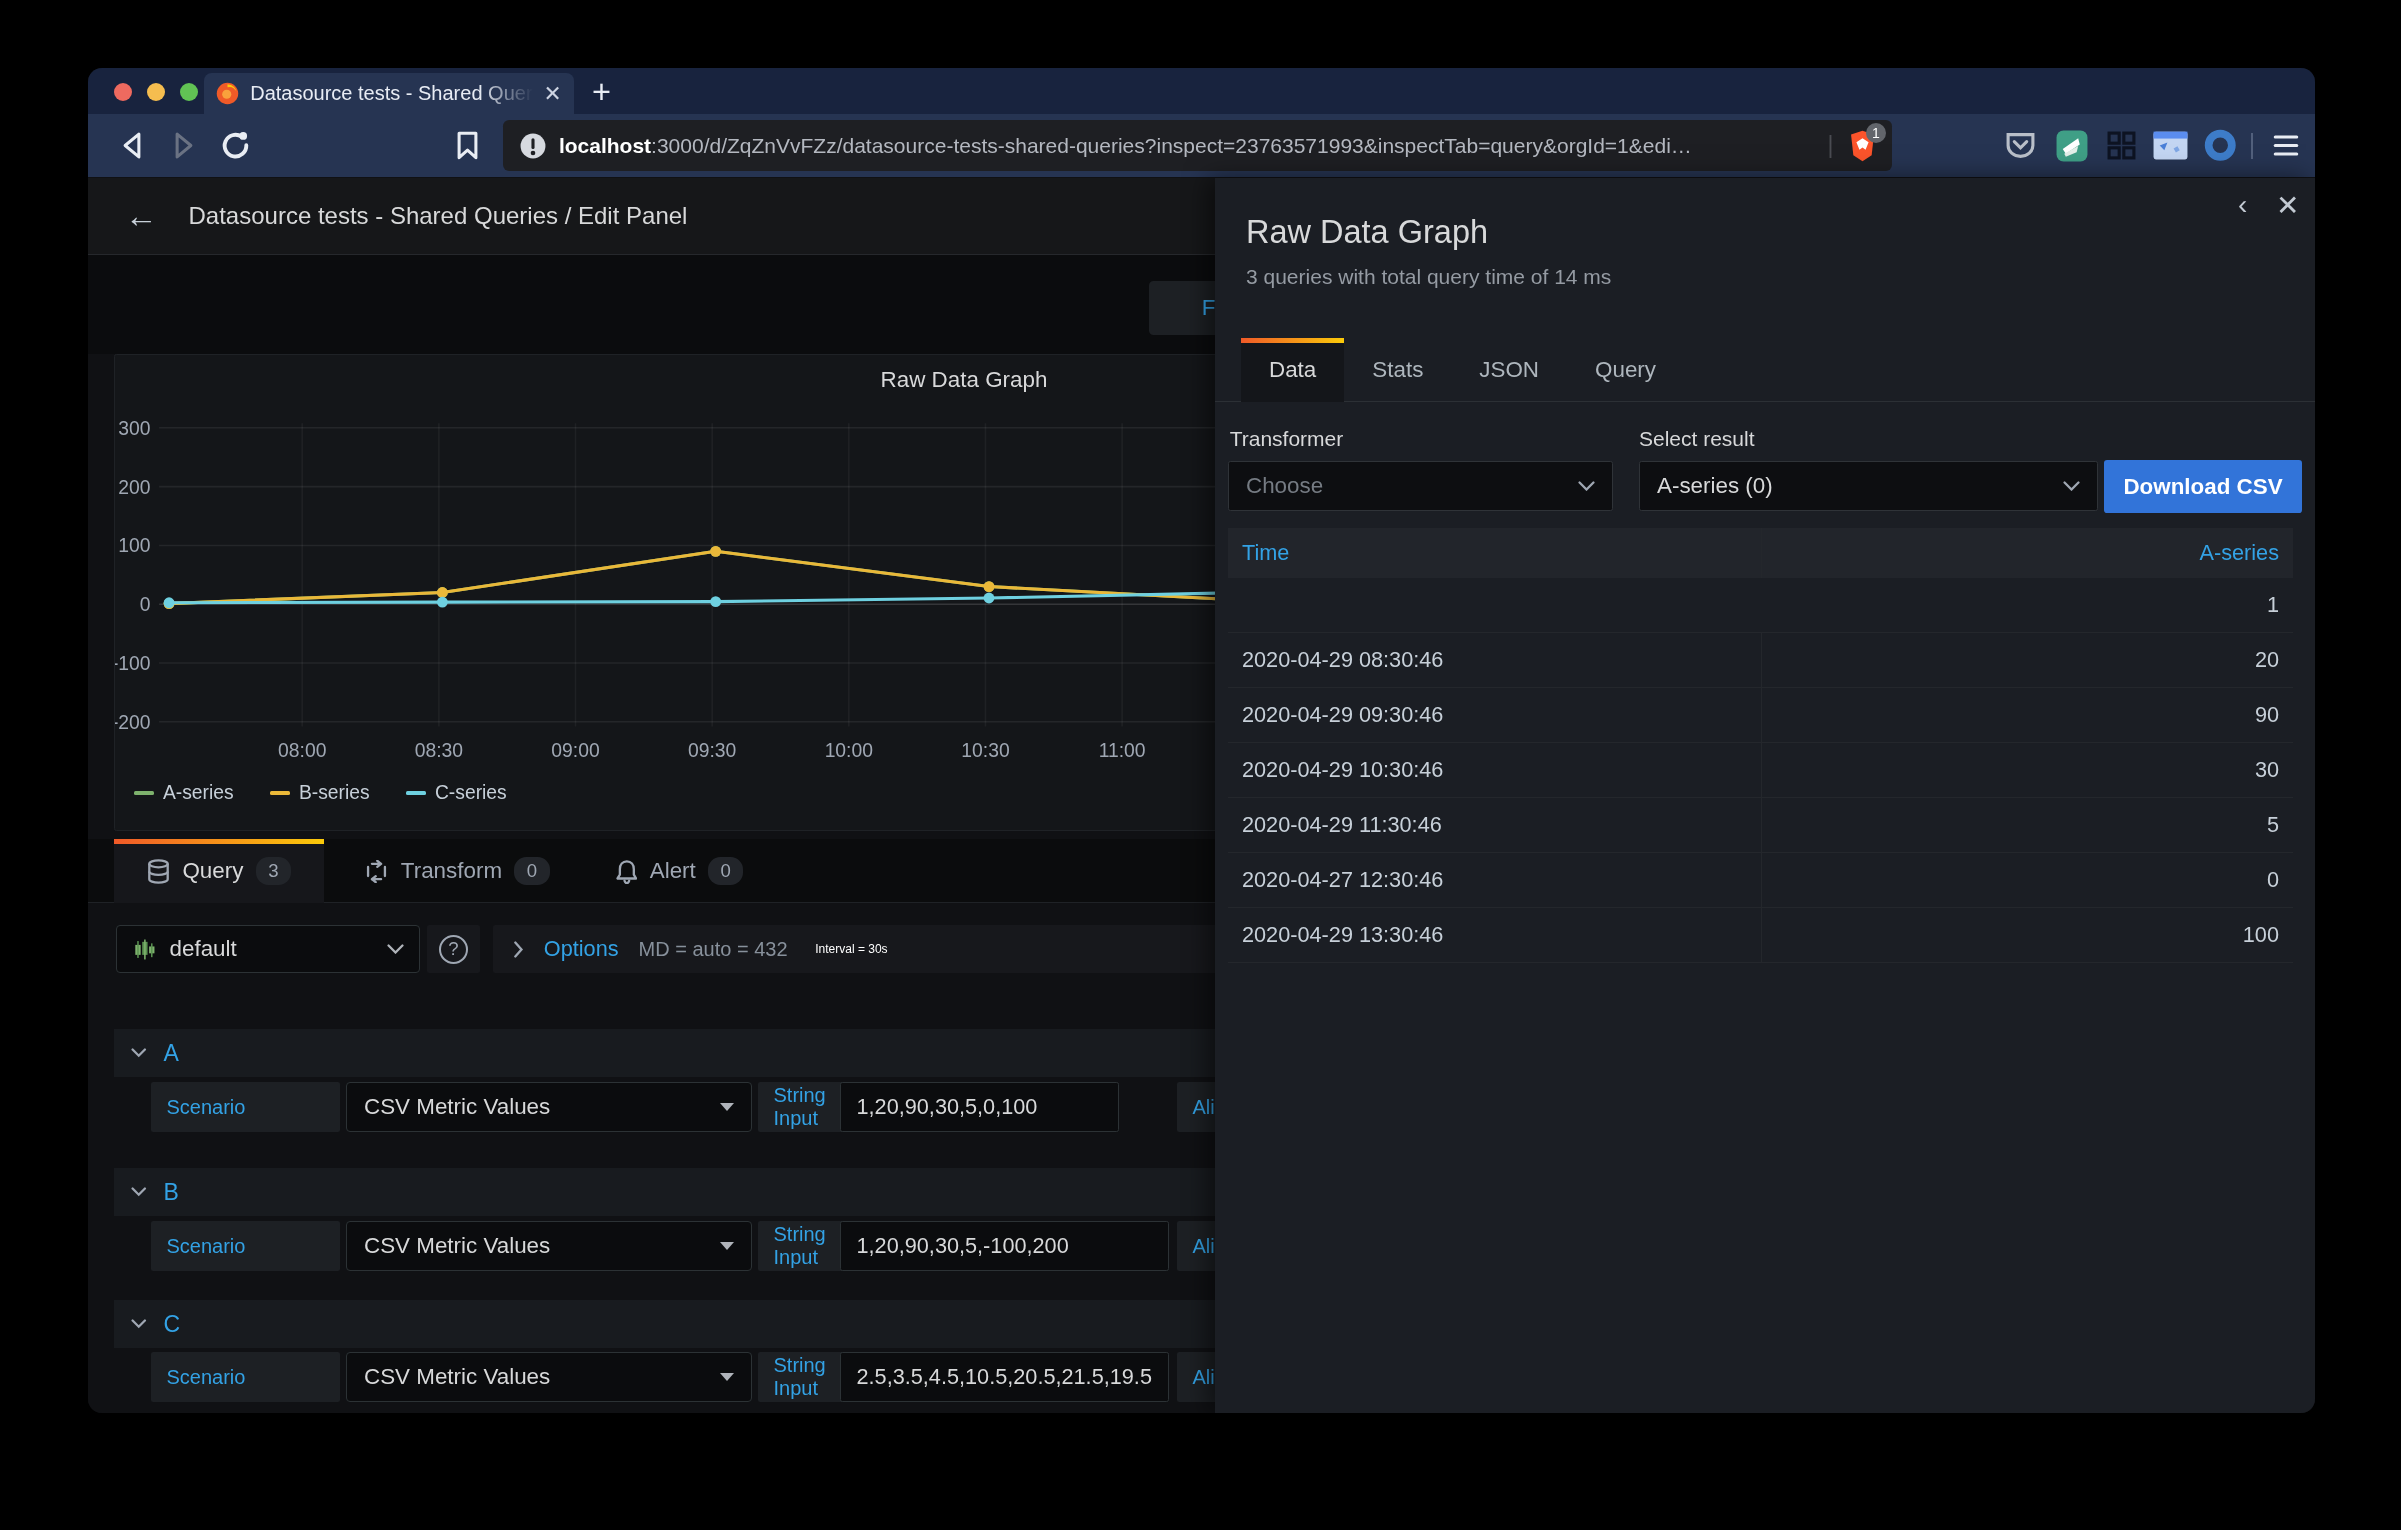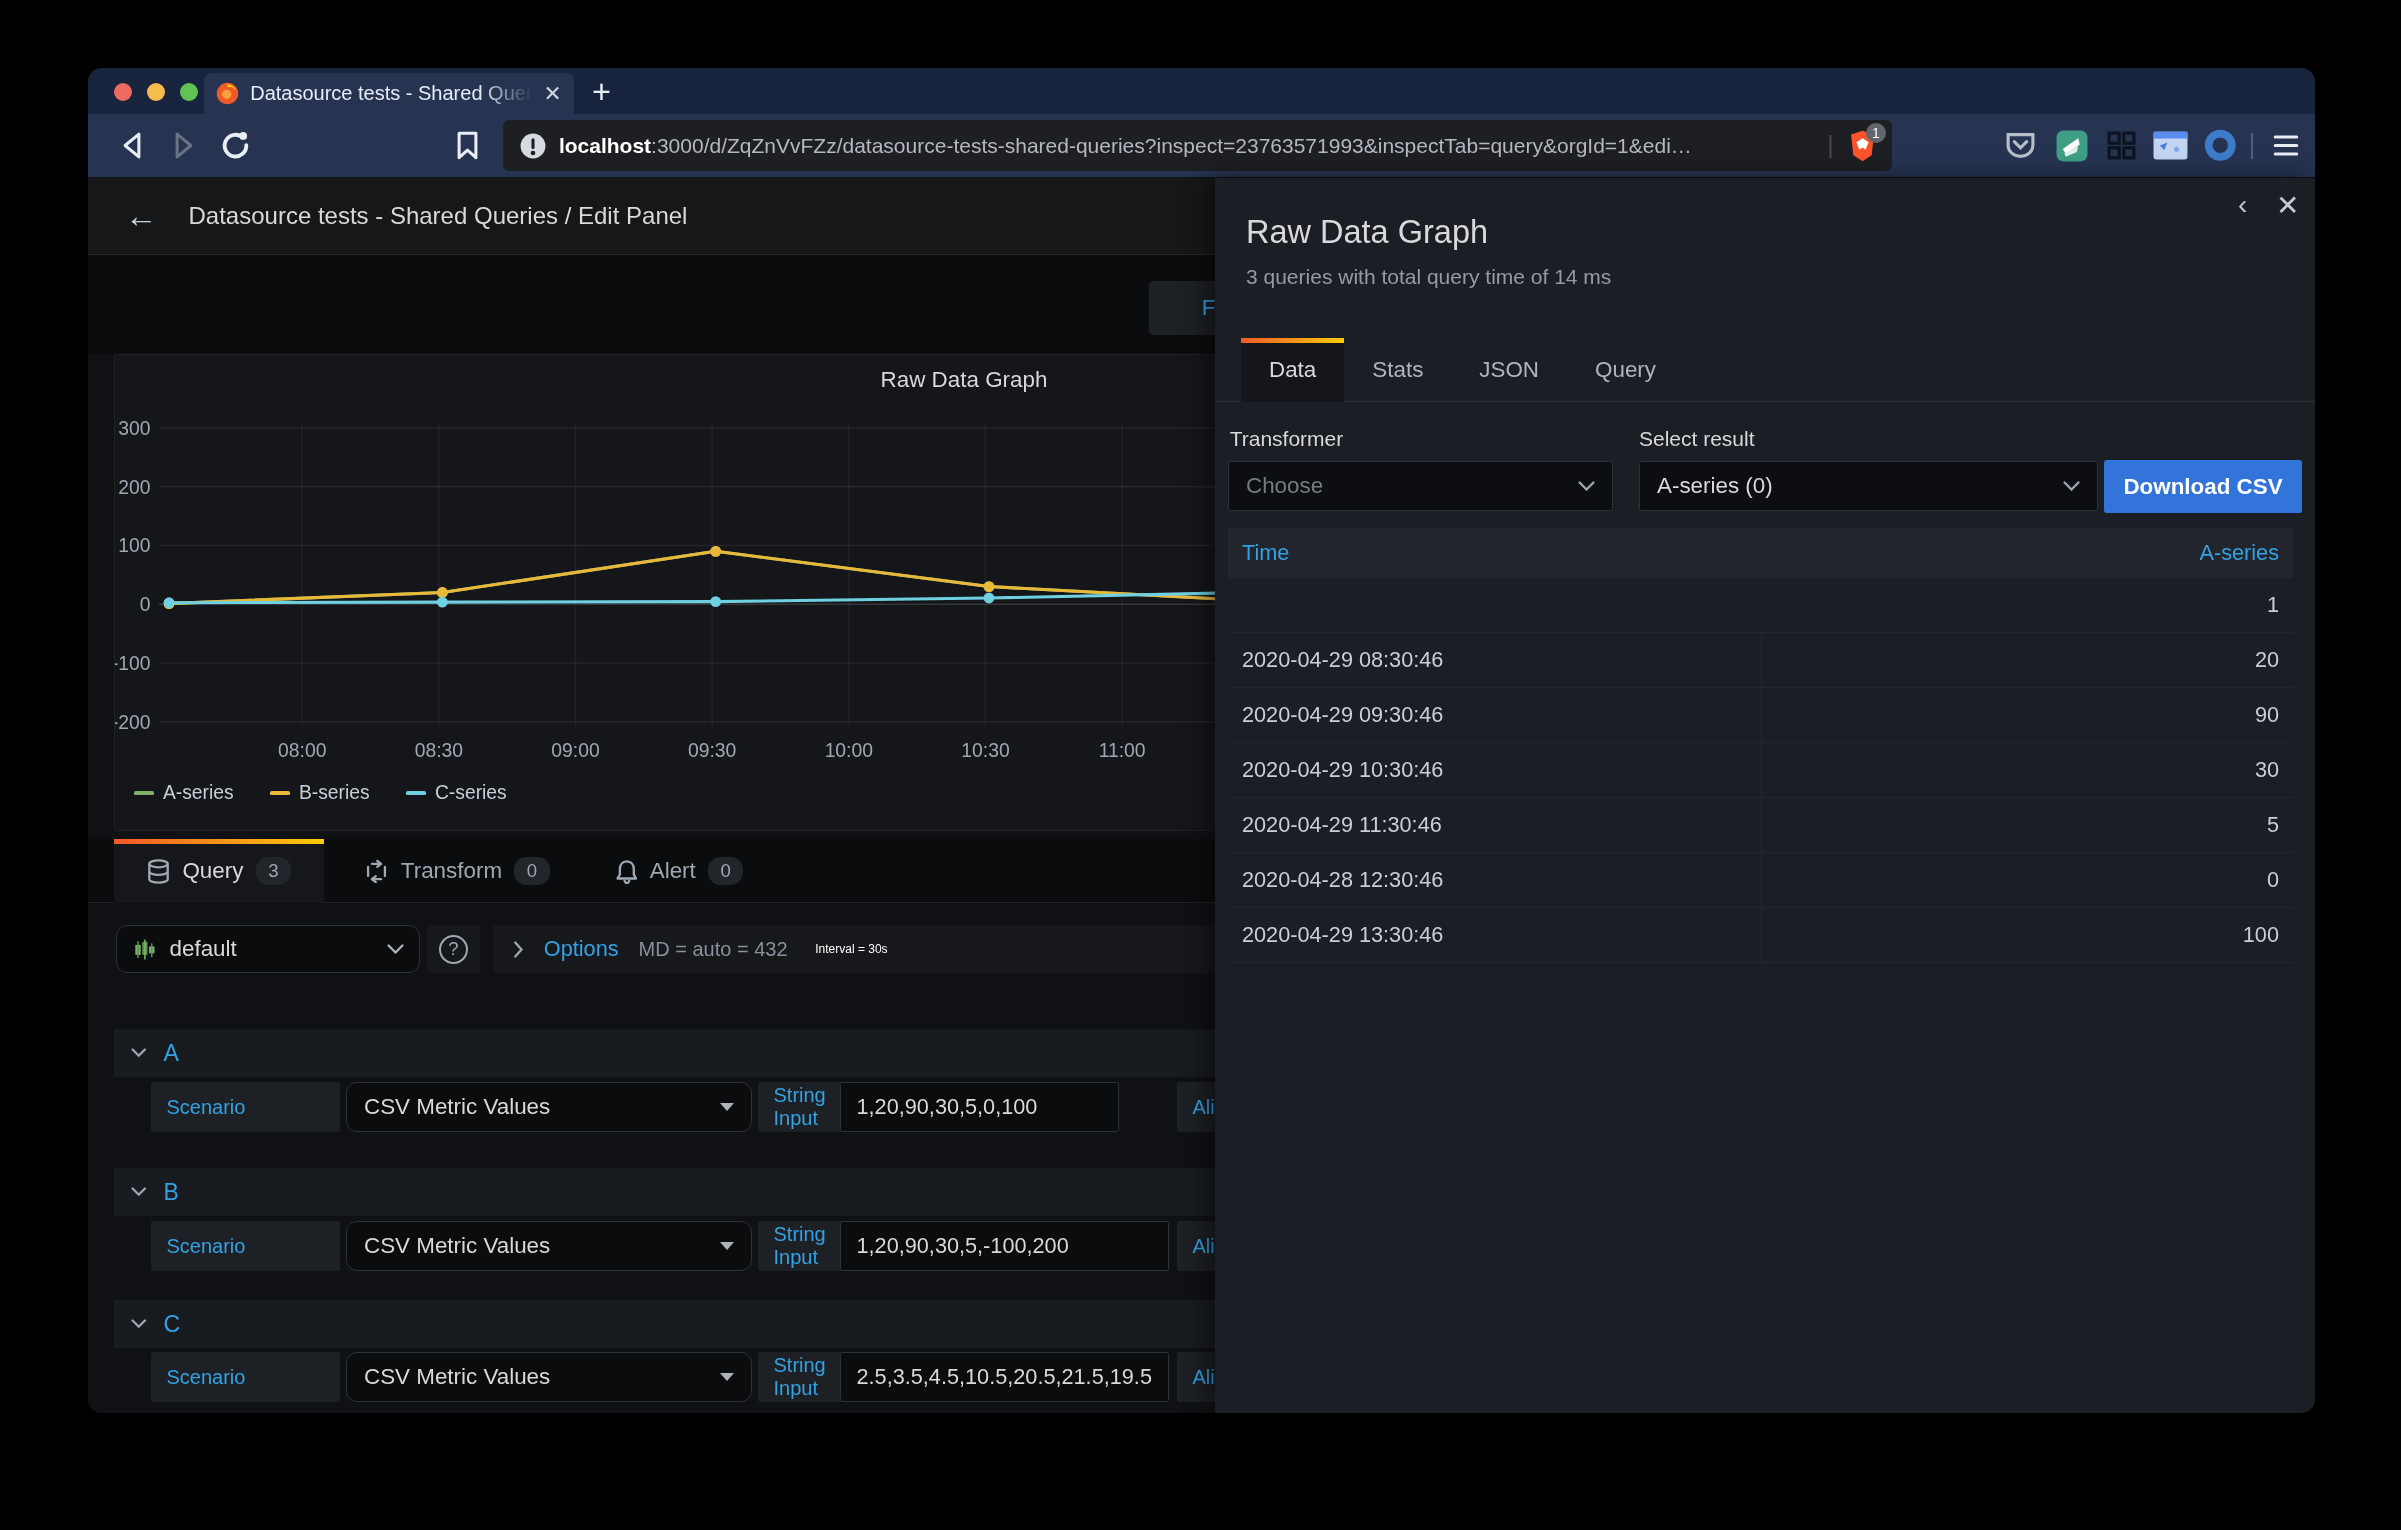--- a/index.html
+++ b/index.html
@@ -61,21 +61,21 @@
     border-bottom:0.8px solid #1f2226; }
   .qtab { position:absolute; top:0; height:64px; display:flex; align-items:center; gap:12.4px;
     color:#9fa7b3; font-size:22.4px; }
   .qtab.active { background:#16171b; color:#d8d9da; }
   .qtab.active::before { content:""; position:absolute; left:0; right:0; top:0; height:4.6px;
     background:linear-gradient(90deg,#f05a28,#fbca0a); }
   .pill { background:#22252a; color:#9fa7b3; border-radius:12.4px; font-size:18.6px;
     padding:3.1px 12.4px; }
 
   
-  .select-box { background:#0b0c0e; border:0.8px solid #2c3235; border-radius:11px;
+  .select-box { background:#0b0c0e; border:0.8px solid #2c3235; border-radius:4px;
     display:flex; align-items:center; color:#d8d9da; font-size:22.4px; }
   .gray-box { background:#17181c; border-radius:2.3px; display:flex; align-items:center; }
   .tri-down { width:0; height:0; border-left:7px solid transparent; border-right:7px solid transparent;
     border-top:8.5px solid #b0b4ba; }
 
   
   .qrow-header { position:absolute; left:26px; right:0; height:48px; background:#181b1f;
     display:flex; align-items:center; }
   .qrow-ref { color:#33a2e5; font-size:23px; font-weight:500; margin-left:17px; }
   .chip { background:#1d2024; border-radius:2.3px; color:#33a2e5; font-size:20px;
@@ -471,21 +471,21 @@
         </div>
         <div class="dt-row">
           <div class="dt-c1">2020-04-29 10:30:46</div>
           <div class="dt-c2">30</div>
         </div>
         <div class="dt-row">
           <div class="dt-c1">2020-04-29 11:30:46</div>
           <div class="dt-c2">5</div>
         </div>
         <div class="dt-row">
-          <div class="dt-c1">2020-04-28 12:30:46</div>
+          <div class="dt-c1">2020-04-27 12:30:46</div>
           <div class="dt-c2">0</div>
         </div>
         <div class="dt-row">
           <div class="dt-c1">2020-04-29 13:30:46</div>
           <div class="dt-c2">100</div>
         </div>
       </div>
     </div>
 
   </div>

